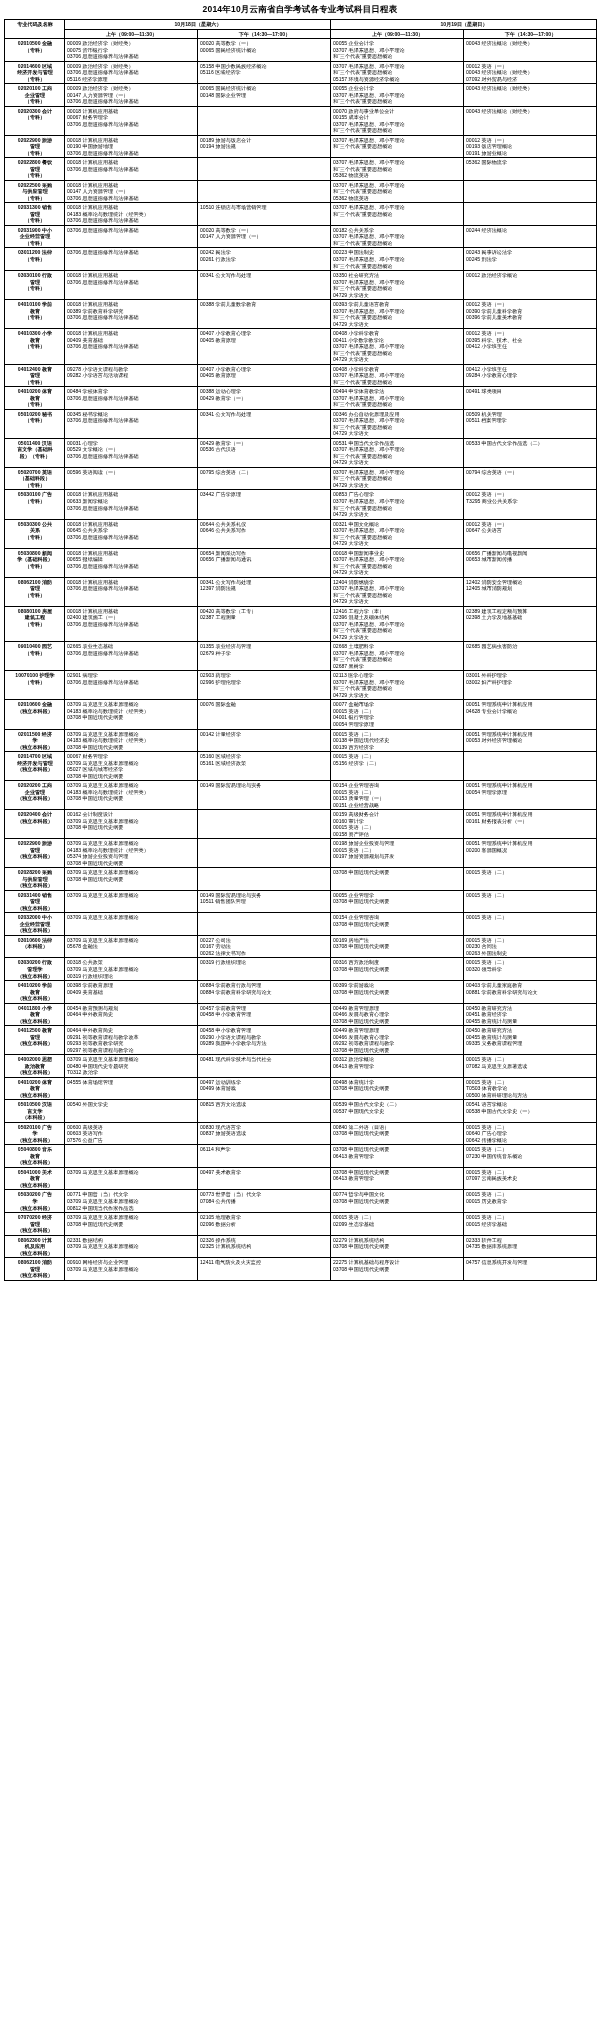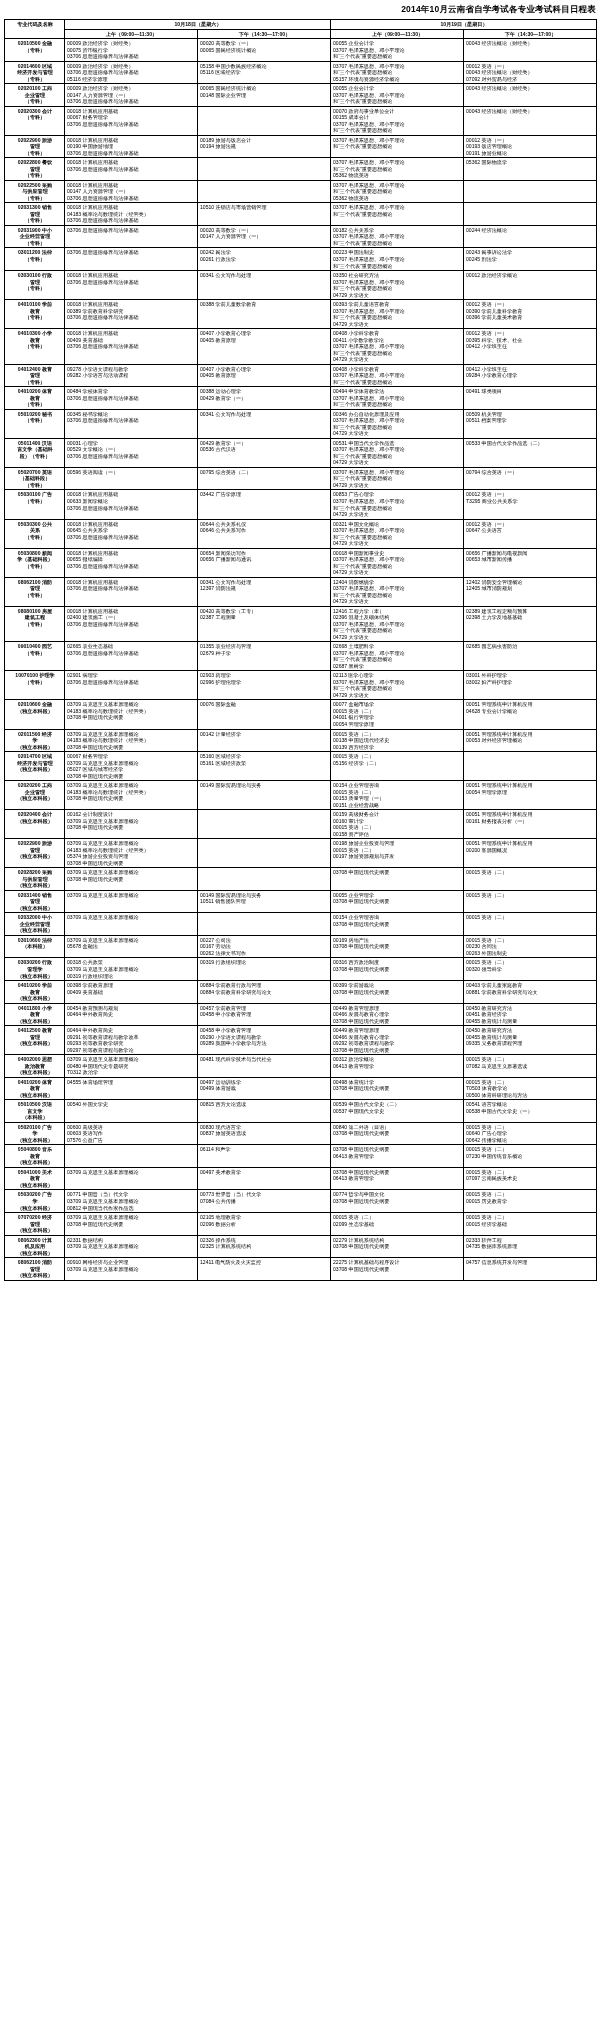--- a/index.html
+++ b/index.html
@@ -6,21 +6,21 @@
   html, body { margin:0; padding:0; }
   body {
     width: 600px;
     font-family: "Liberation Sans", "DejaVu Sans", sans-serif;
     background: #ffffff;
     color: #000000;
     font-size: 5.2px;
   }
   .page { width: 600px; padding: 2px 4px 6px 4px; }
   .doc-title {
-    text-align: right;
+    text-align: center;
     font-size: 8.5px;
     font-weight: bold;
     padding: 2px 0 3px 0;
     letter-spacing: 0.2px;
   }
   table.sched {
     width: 592px;
     border-collapse: collapse;
     table-layout: fixed;
   }

